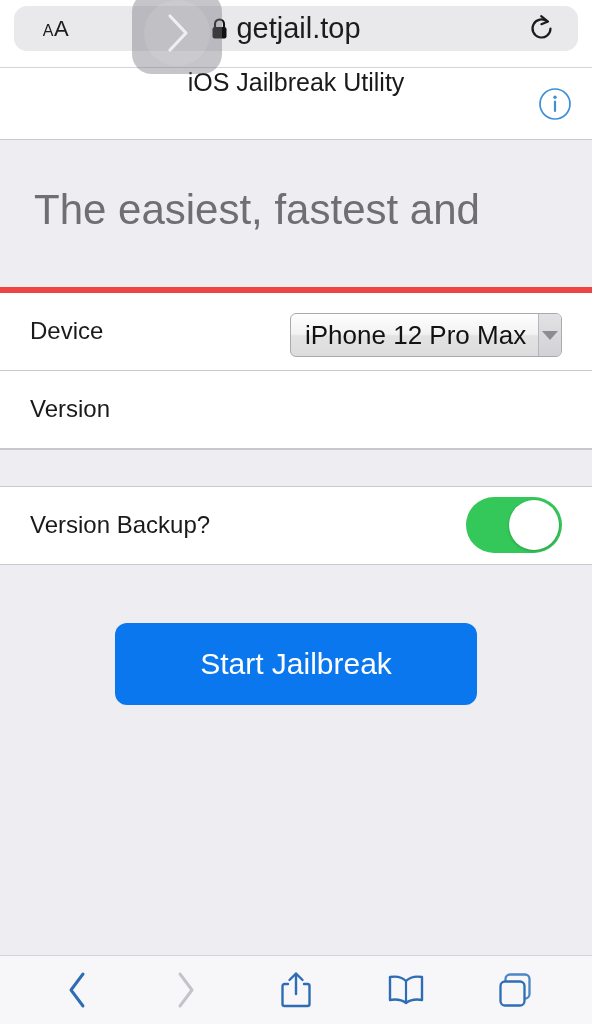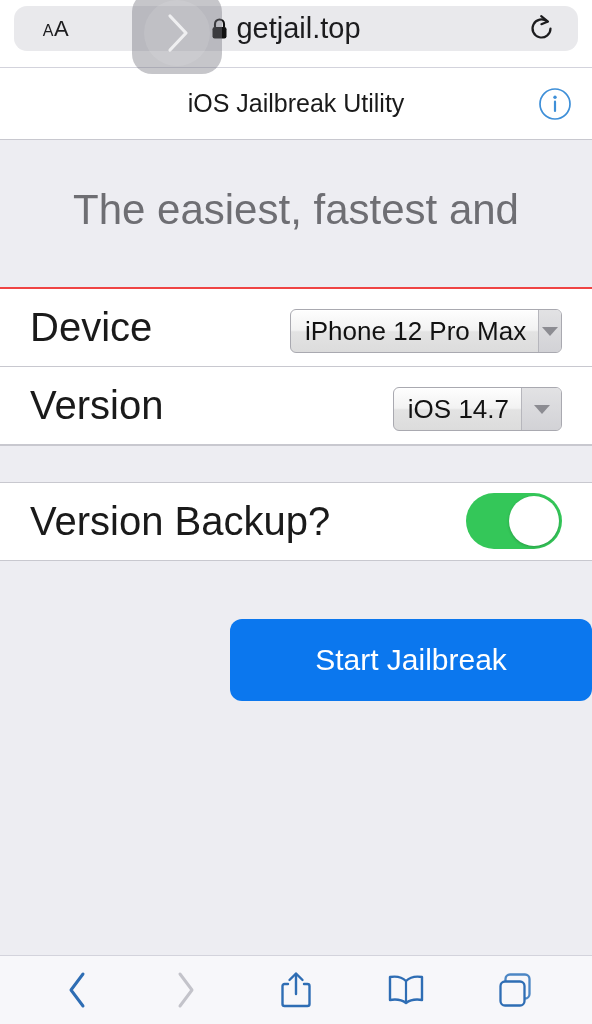--- a/index.html
+++ b/index.html
@@ -78,56 +78,55 @@
     flex: 1 1 auto;
     background: #EDEDF2;
     overflow: hidden;
     display: flex; flex-direction: column;
   }
   .app-header {
     position: relative;
     height: 72px;
     background: #FFFFFF;
     border-bottom: 1px solid #C8C8CF;
-    display: flex; align-items: center; justify-content: center;
+    display: flex; justify-content: center;
   }
   .app-title {
     font-size: 25px;
     color: #1a1a1a;
   }
   .info-btn {
     position: absolute;
     right: 18px; top: 50%;
     transform: translateY(-50%);
     width: 38px; height: 38px;
     display: flex; align-items: center; justify-content: center;
   }
 
   .hero {
     background: #EDEDF2;
     padding: 40px 34px 46px;
-    text-align: center;
-    border-bottom: 2px solid #ef4444;
+    border-bottom: 6px solid #ef4444;
   }
   .hero-text {
     font-size: 42px;
     line-height: 1.45;
     color: #6E6E73;
     font-weight: 400;
   }
 
   .form-row {
     background: #FFFFFF;
     height: 78px;
     padding: 0 30px;
     display: flex; align-items: center; justify-content: space-between;
     border-bottom: 1px solid #C8C8CF;
   }
   .row-label {
-    font-size: 40px;
+    font-size: 24px;
     color: #1a1a1a;
   }
 
   
   .select {
     display: flex; align-items: stretch;
     height: 44px;
     border: 1px solid #A9A9B0;
     border-radius: 6px;
     background: linear-gradient(to bottom, #FEFEFE 0%, #F2F2F2 48%, #E3E3E3 52%, #DCDCDC 100%);
@@ -177,21 +176,21 @@
     width: 50px; height: 50px;
     border-radius: 50%;
     background: #FFFFFF;
     box-shadow: 0 1px 3px rgba(0,0,0,0.22);
   }
 
   .cta-wrap {
     flex: 1 1 auto;
     background: #EDEDF2;
     padding-top: 58px;
-    display: flex; justify-content: flex-end;
+    display: flex; justify-content: center;
     align-items: flex-start;
   }
   .cta-button {
     width: 362px; height: 82px;
     background: #0B77EE;
     border: none;
     border-radius: 12px;
     color: #FFFFFF;
     font-size: 30px;
     font-family: "Liberation Sans", sans-serif;
@@ -273,26 +272,20 @@
       <div class="select">
         <span class="select-value">iPhone 12 Pro Max</span>
         <span class="select-arrow">
           <span class="caret"></span>
         </span>
       </div>
     </div>
 
     <div class="form-row">
       <span class="row-label">Version</span>
-      <div class="select">
-        <span class="select-value">iOS 14.7</span>
-        <span class="select-arrow">
-          <span class="caret"></span>
-        </span>
-      </div>
     </div>
 
     <div class="gap-strip"></div>
 
     <div class="form-row">
       <span class="row-label">Version Backup?</span>
       <div class="toggle">
         <span class="knob"></span>
       </div>
     </div>

